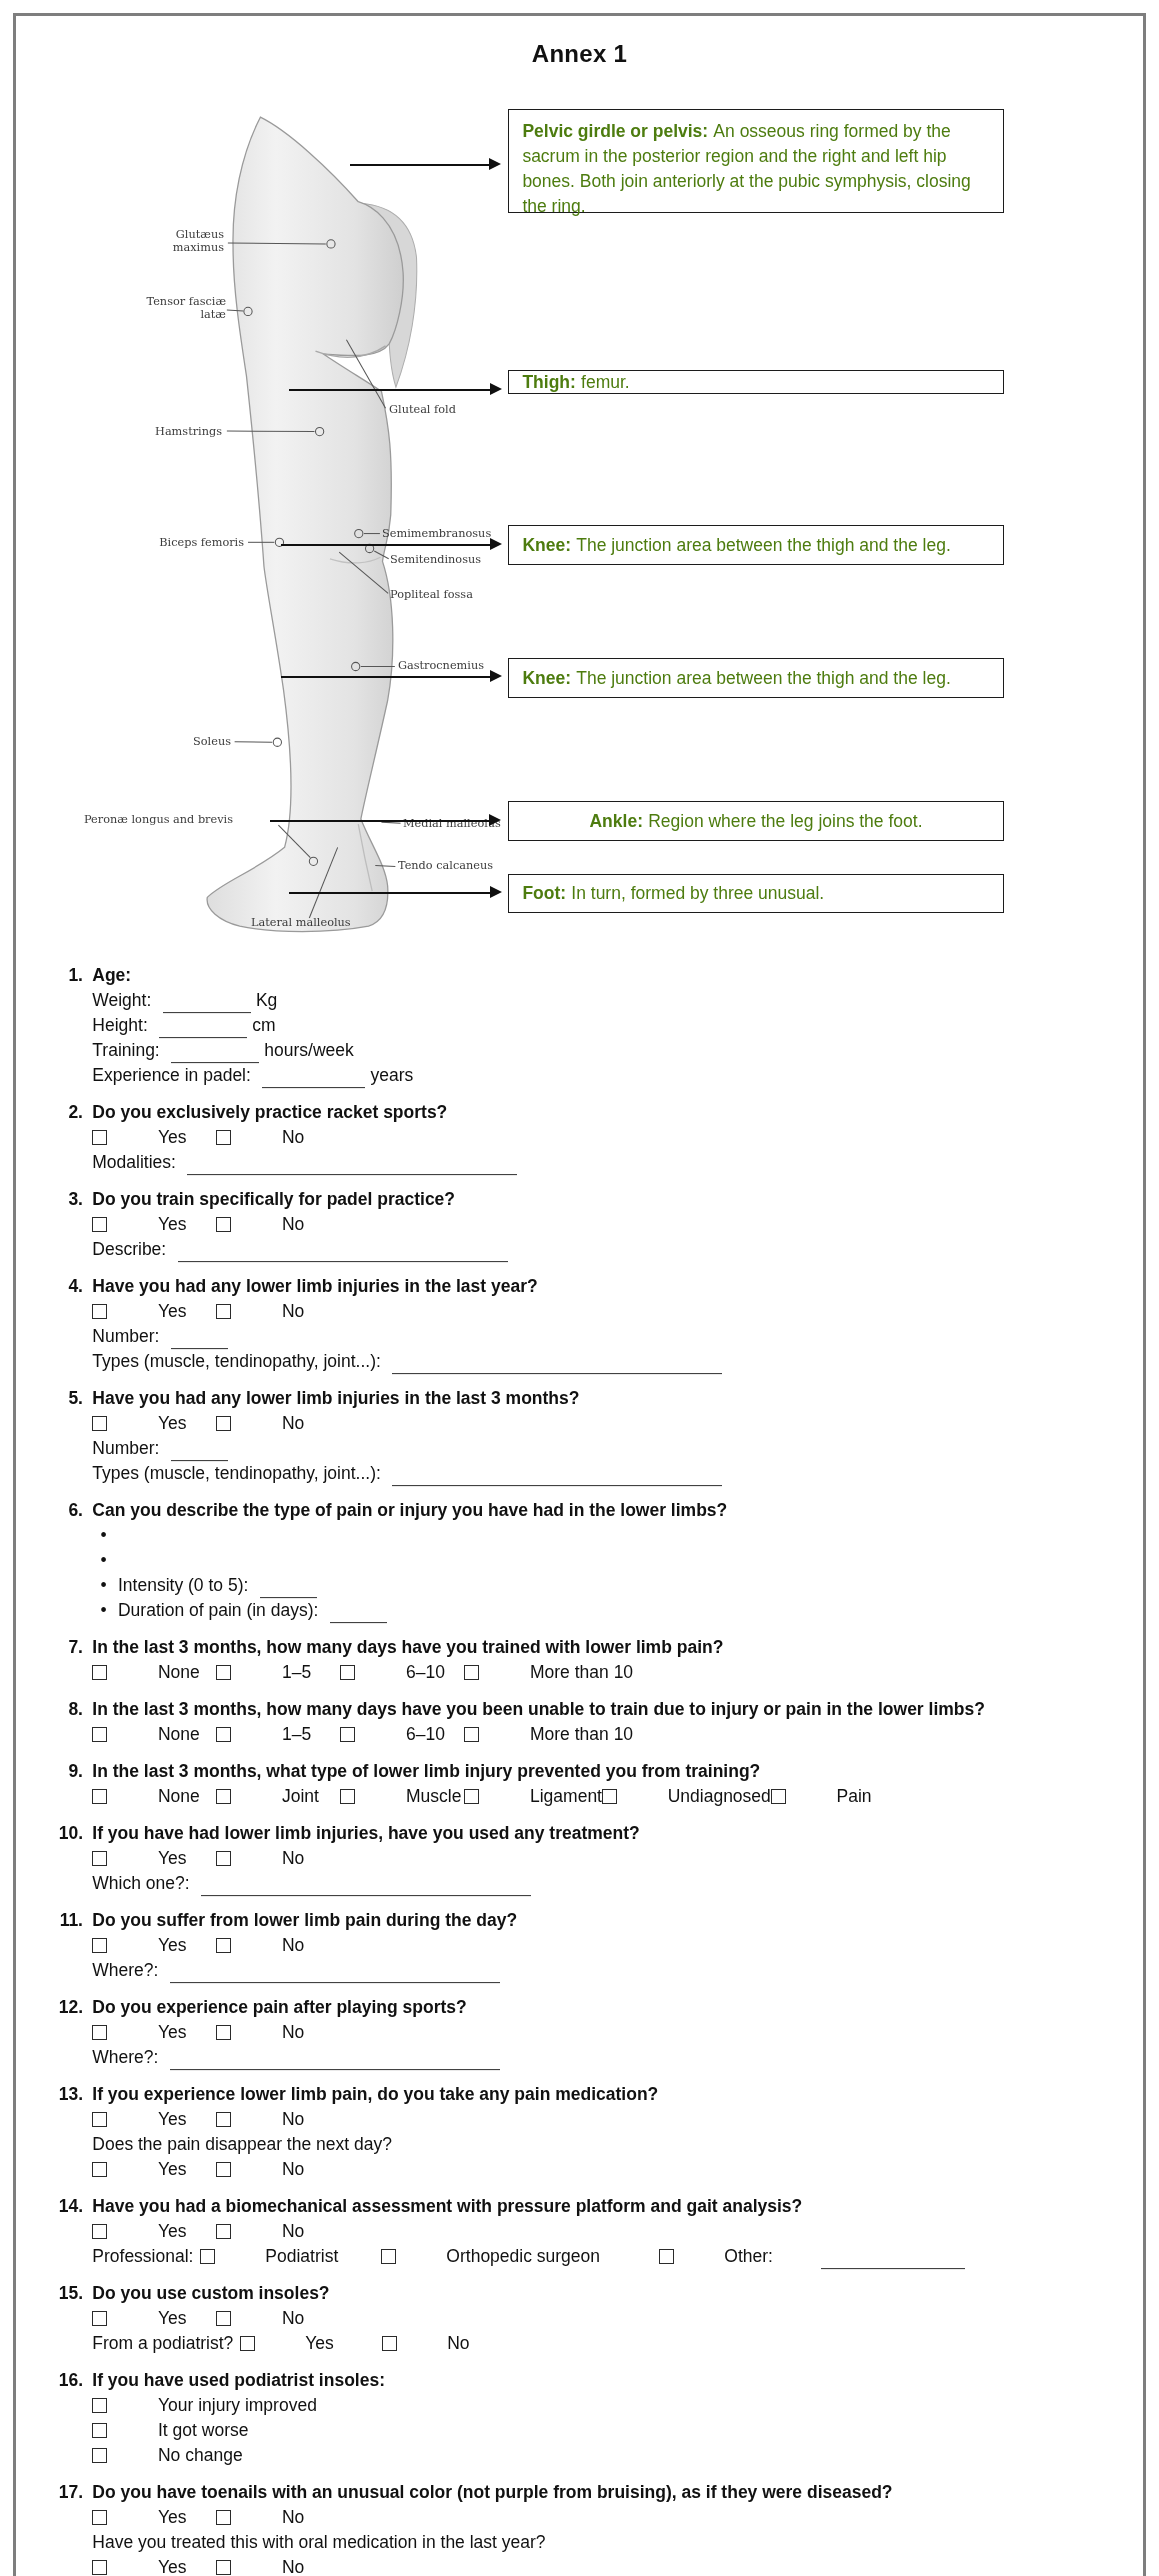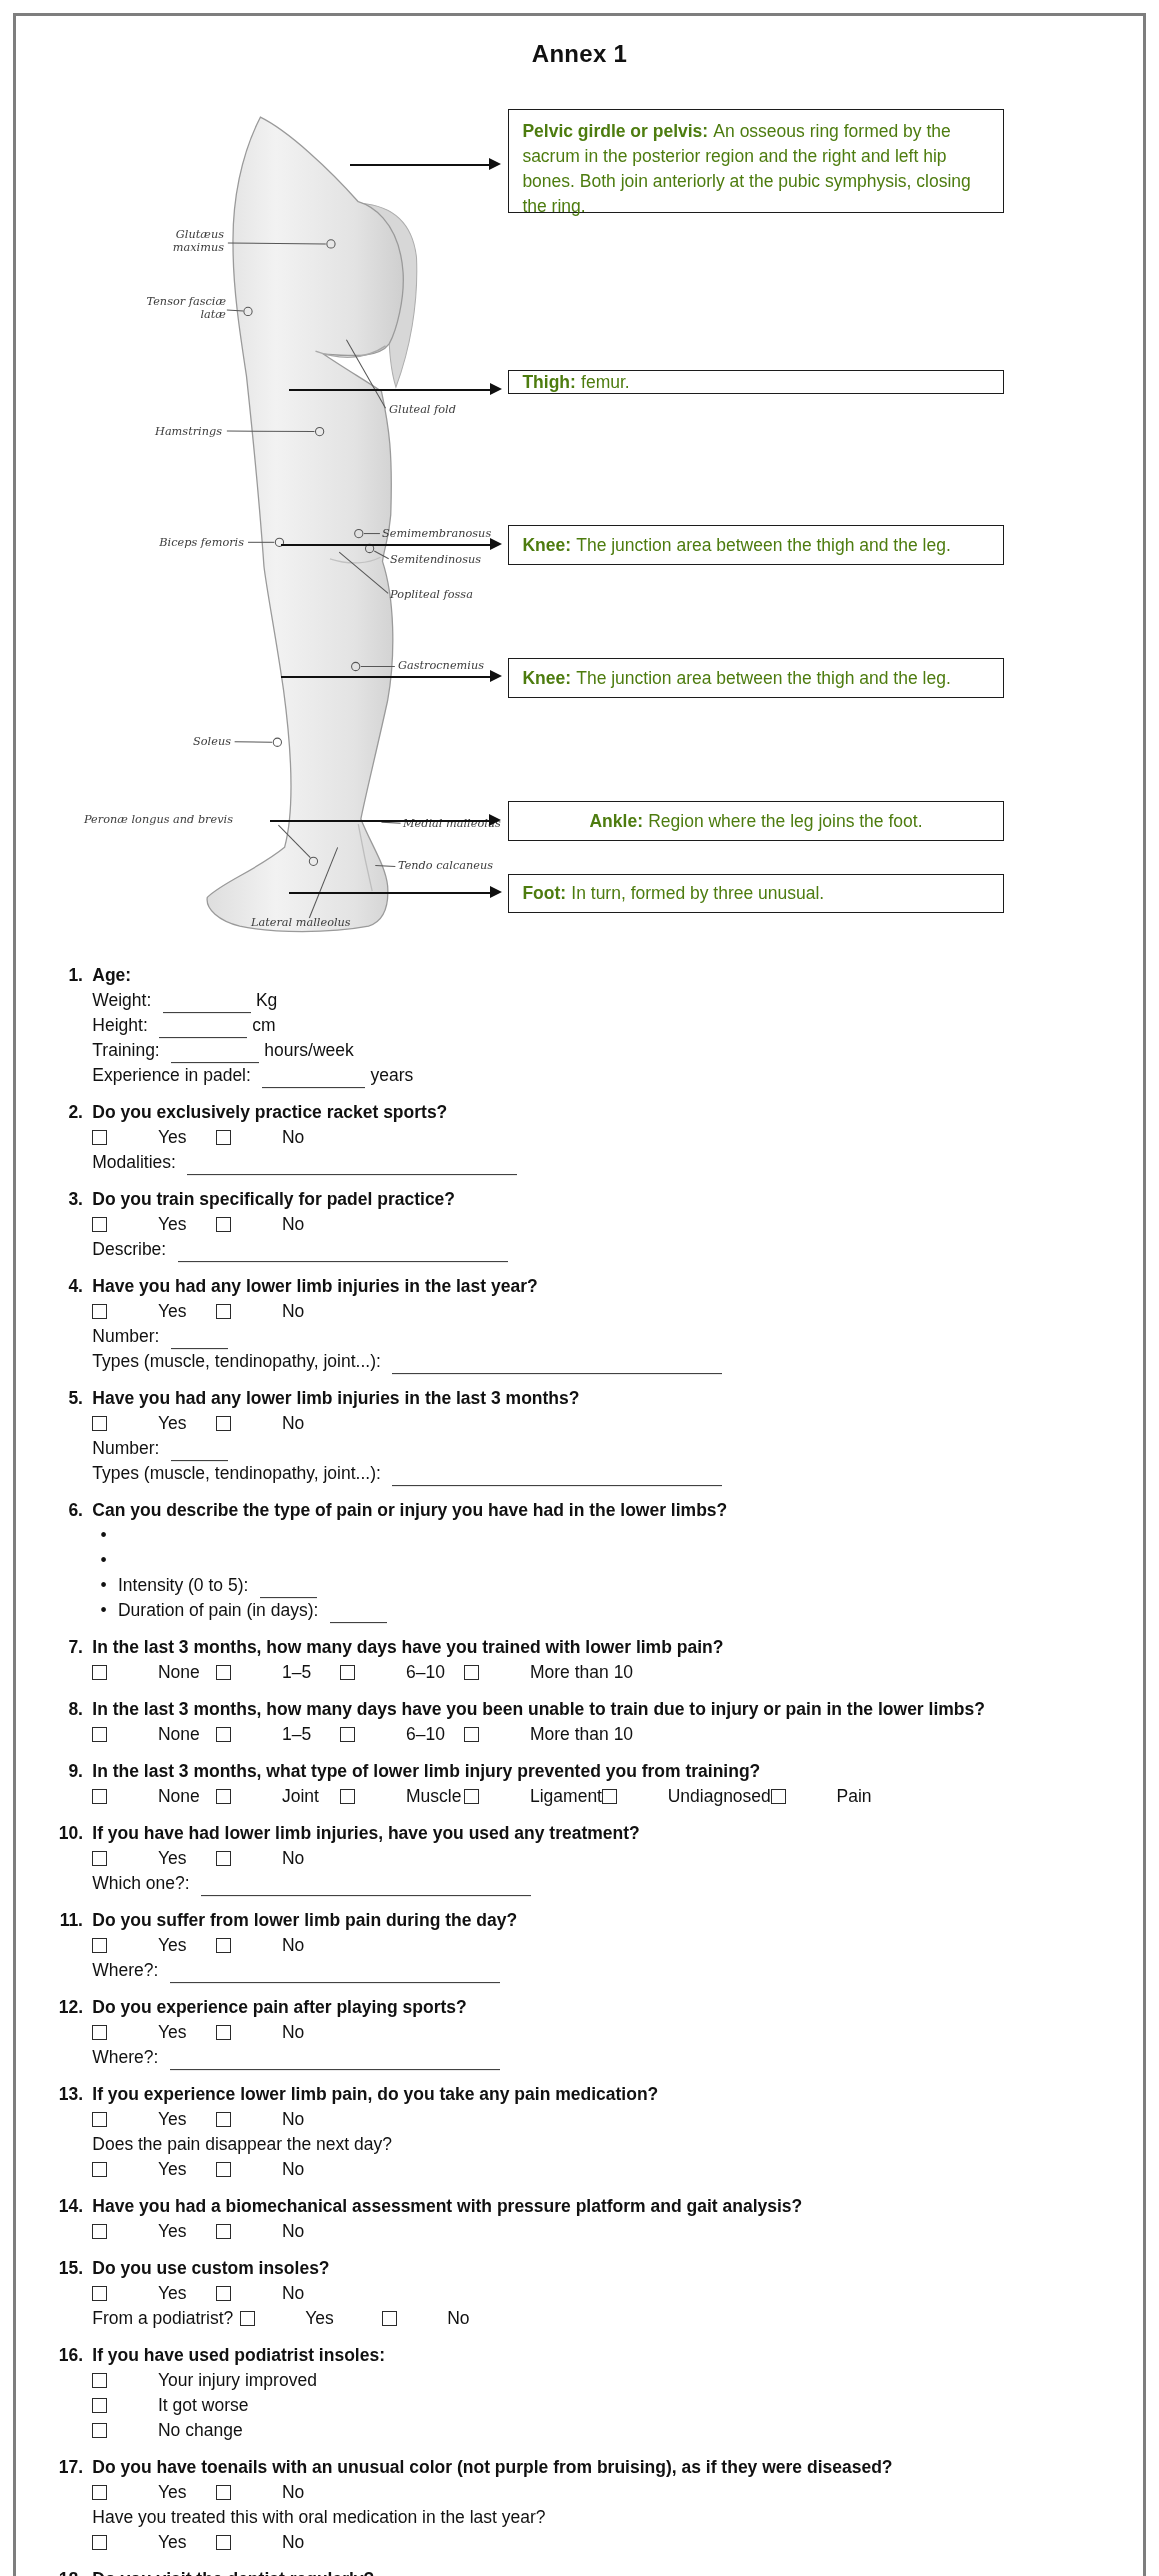--- a/index.html
+++ b/index.html
@@ -5,21 +5,21 @@
   html,body{margin:0;padding:0;background:#ffffff;}
   .page{position:relative;width:1159px;height:2820px;background:#fff;
         font-family:"Liberation Sans",sans-serif;color:#111;overflow:hidden;}
   .frame{position:absolute;inset:13.4px;border:3.6px solid #7e7e7e;pointer-events:none;}
   .title{position:absolute;top:40px;left:0;width:100%;text-align:center;
          font-size:24px;font-weight:bold;letter-spacing:0.3px;}
 
   
   .figure{position:absolute;top:0;left:0;width:1159px;height:958px;}
   .leg-svg{position:absolute;left:170px;top:77px;width:392px;height:876px;}
-  .anat{position:absolute;font-family:"DejaVu Serif",serif;font-style:italic;
+  .anat{position:absolute;font-family:"DejaVu Serif",serif;
         font-size:11.3px;line-height:13px;color:#3c3c3c;white-space:pre-line;}
   .anat.ra{text-align:right;}
 
   .callout{position:absolute;left:508px;width:496px;border:1.5px solid #1c1c1c;
            background:#fff;font-size:17.5px;box-sizing:border-box;color:#4d7c0f;}
   .callout.single{display:flex;align-items:center;padding:0 13.4px;white-space:nowrap;}
   .callout .cl{font-weight:bold;margin-right:5.2px;}
   .callout-pelvic{top:109px;height:104px;padding:9.3px 13.4px;line-height:25px;}
   .callout-thigh{top:370px;height:24px;}
   .callout-knee-upper{top:525px;height:40px;}
@@ -493,20 +493,36 @@
           <div class="row">
             <label class="opt">
               <span class="cb"></span>
               <span class="lbl">Yes</span>
             </label>
             <label class="opt">
               <span class="cb"></span>
               <span class="lbl">No</span>
             </label>
           </div>
+          <div class="row pre-professional">
+            <span class="pre">Professional:</span>
+            <label class="opt">
+              <span class="cb"></span>
+              <span class="lbl">Podiatrist</span>
+            </label>
+            <label class="opt">
+              <span class="cb"></span>
+              <span class="lbl">Orthopedic surgeon</span>
+            </label>
+            <label class="opt">
+              <span class="cb"></span>
+              <span class="lbl">Other:</span>
+              <span class="blank w-md2"></span>
+            </label>
+          </div>
         </div>
       </div>
       <div class="question">
         <div class="qnum">15.</div>
         <div class="qtext">Do you use custom insoles?</div>
         <div class="qbody">
           <div class="row">
             <label class="opt">
               <span class="cb"></span>
               <span class="lbl">Yes</span>

